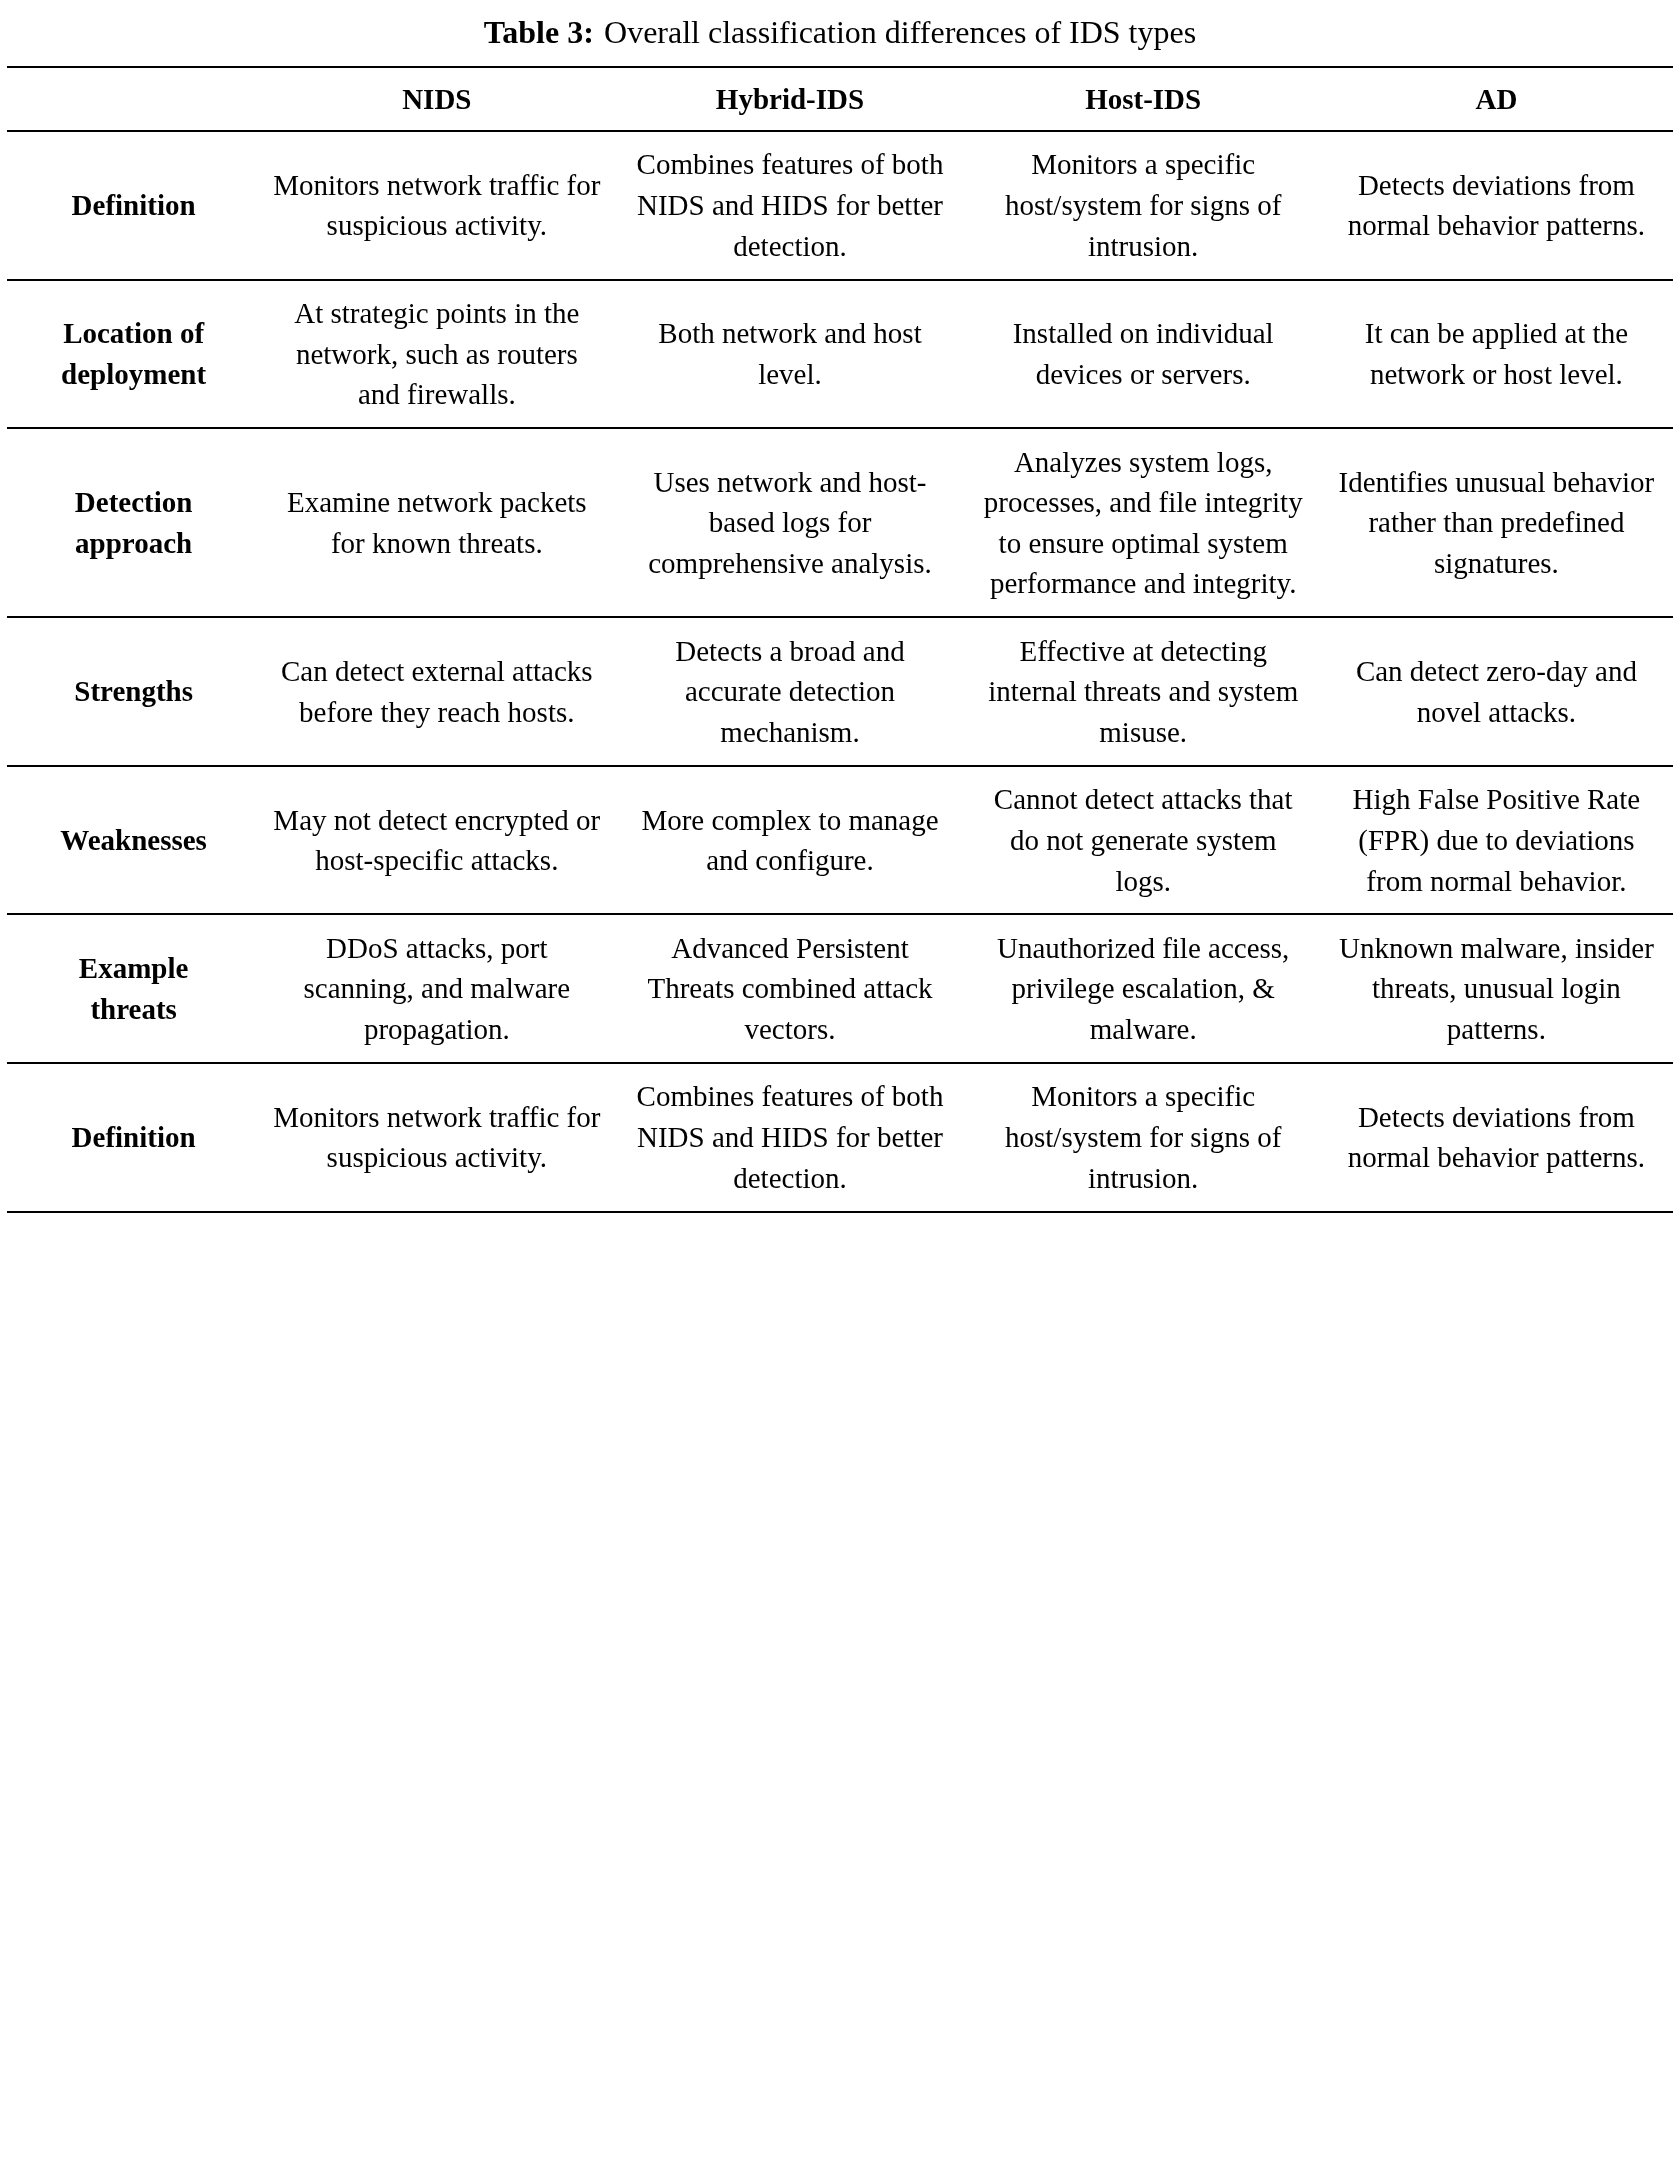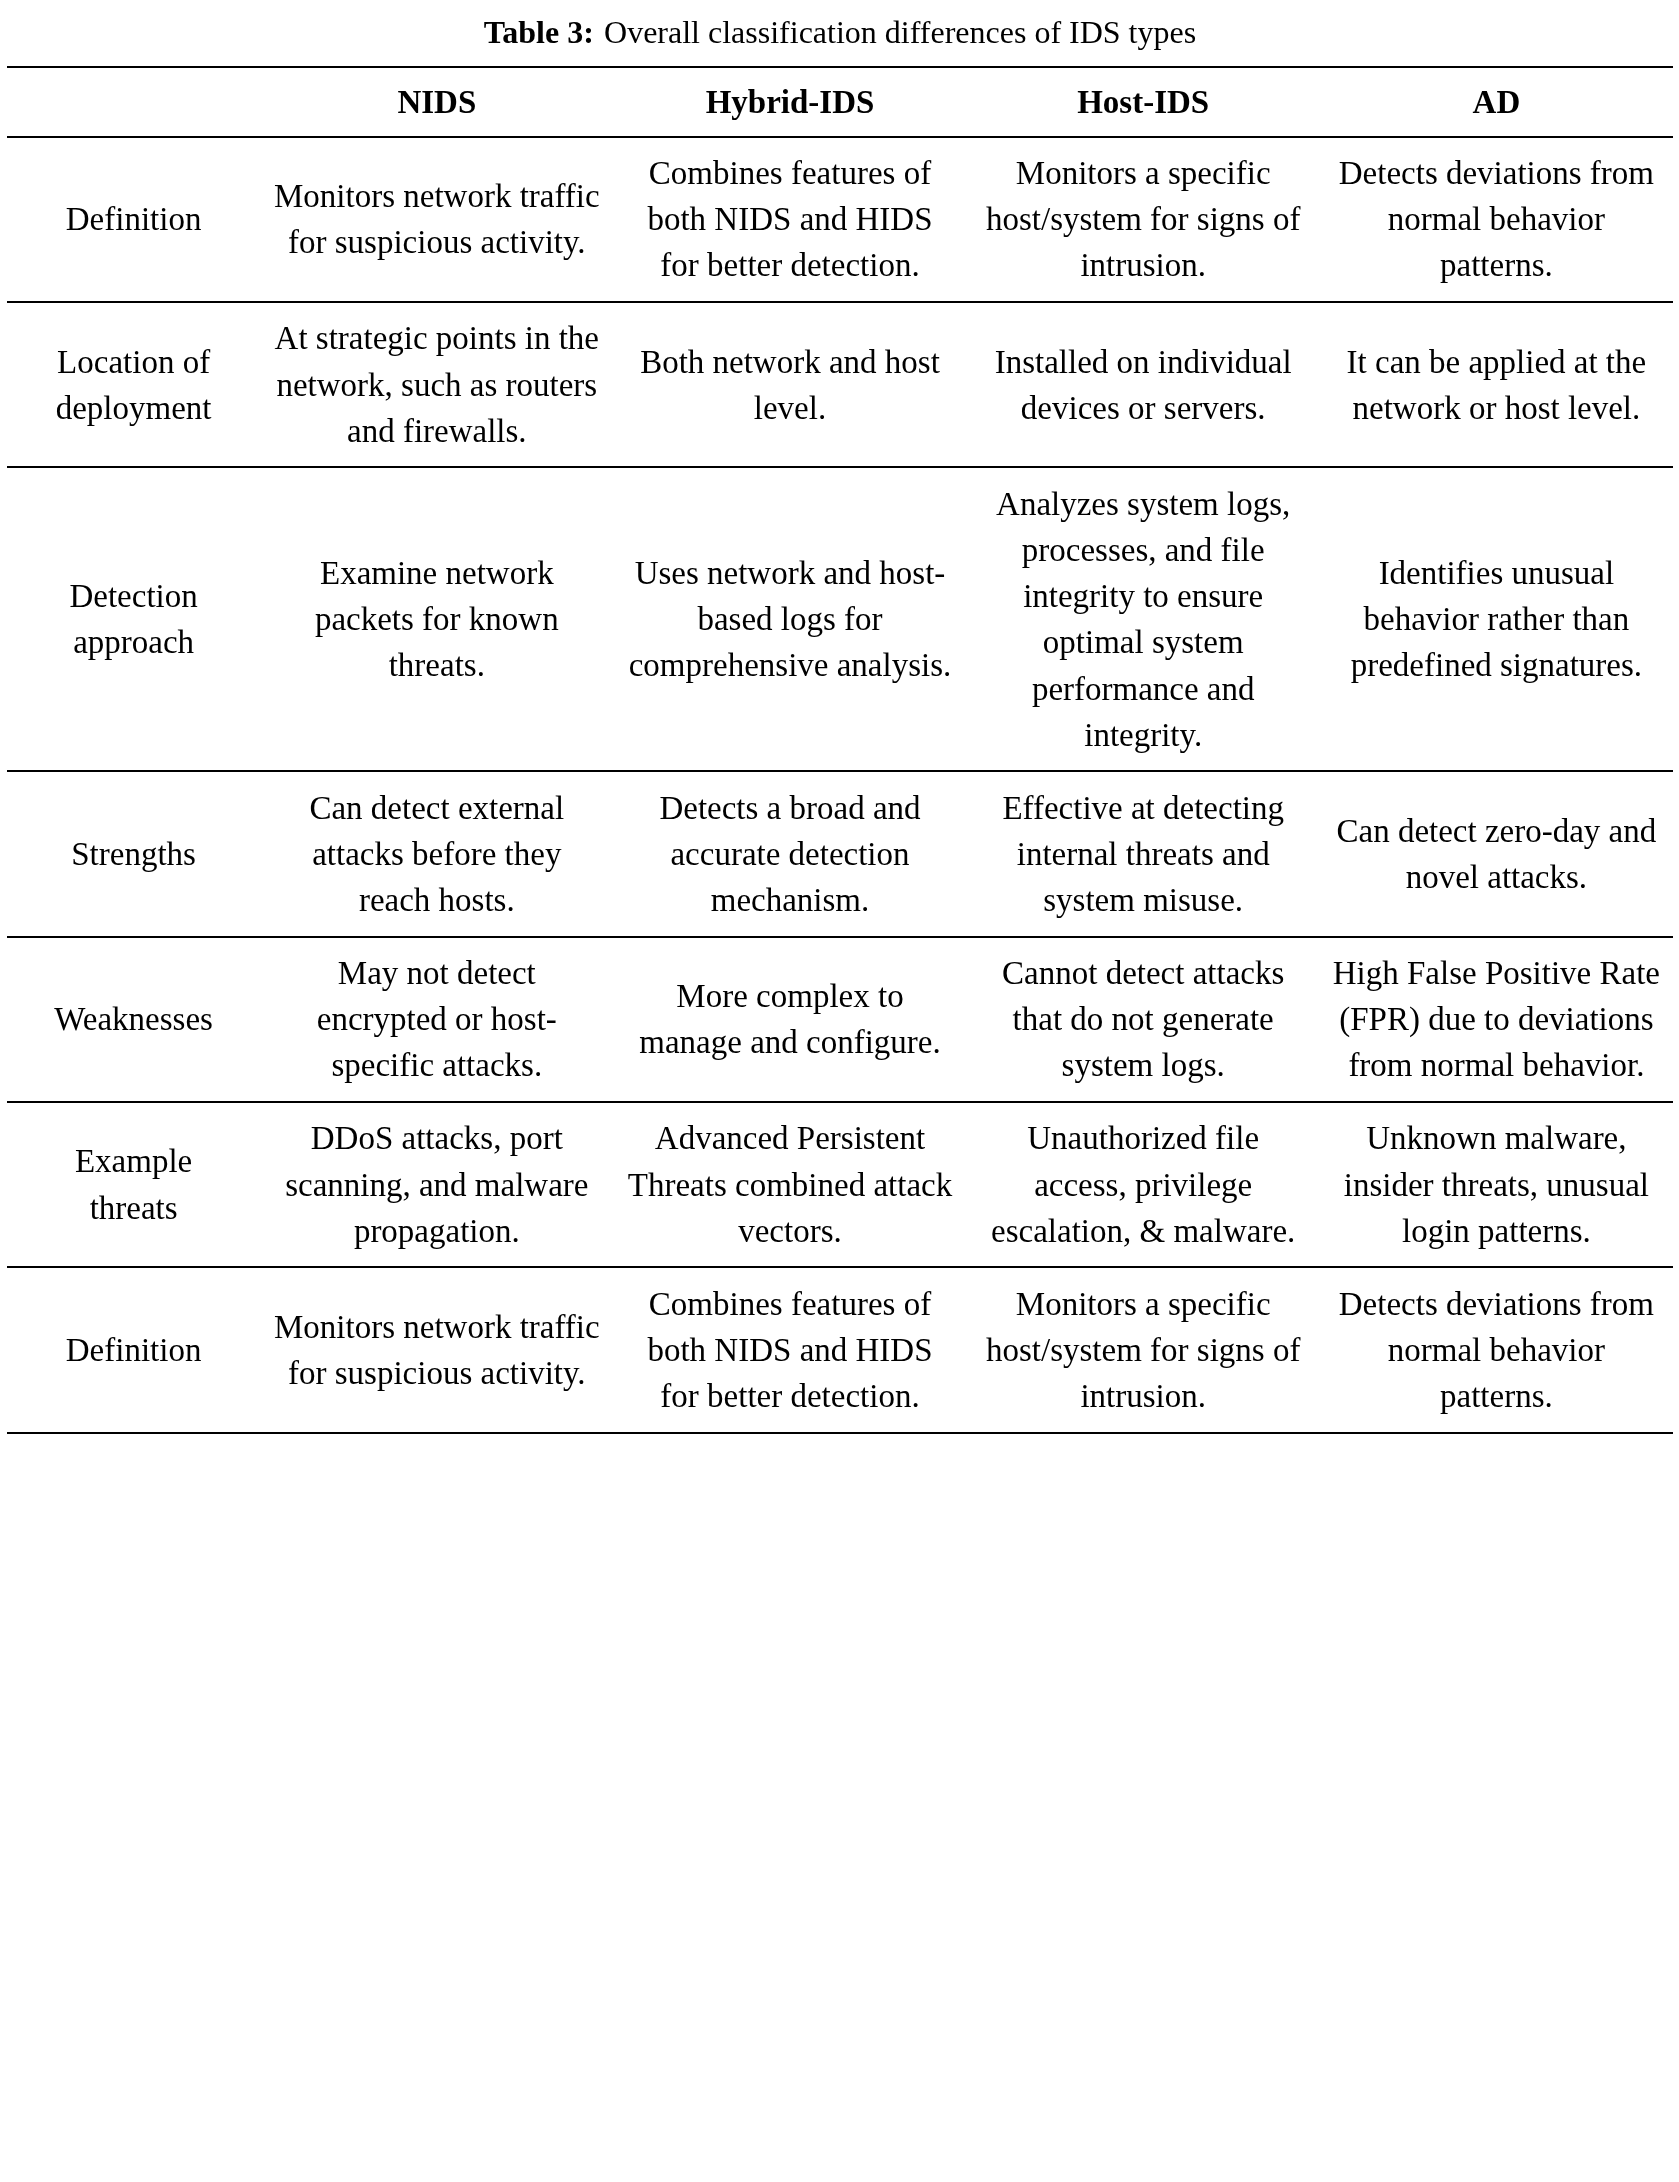--- a/index.html
+++ b/index.html
@@ -24,21 +24,21 @@
     margin: 3.5px 0 14px 0;
   }
   .caption-label {
     font-weight: bold;
     margin-right: 0.32em;
   }
   table.ids-table {
     width: 100%;
     border-collapse: collapse;
     table-layout: fixed;
-    font-size: 33px;
+    font-size: 29px;
     border-top: 2.6px solid #000;
     border-bottom: 2.6px solid #000;
   }
   col.label-col  { width: 15.2%; }
   col.data-col   { width: 21.2%; }
   thead tr {
     border-bottom: 2.2px solid #000;
   }
   tbody tr + tr {
     border-top: 2.2px solid #000;
@@ -49,21 +49,21 @@
     padding: 12.4px 12.4px;
     line-height: 1.40;
     font-weight: normal;
     word-wrap: break-word;
   }
   thead th {
     font-weight: bold;
     padding: 10.6px 12.4px;
   }
   tbody th.row-header {
-    font-weight: normal;
+    font-weight: bold;
     white-space: pre-line;
   }
 </style>
 </head>
 <body>
 
 <div class="page">
 
   <div class="caption">
     <span class="caption-label">Table 3:</span><span>Overall classification differences of IDS types</span>

